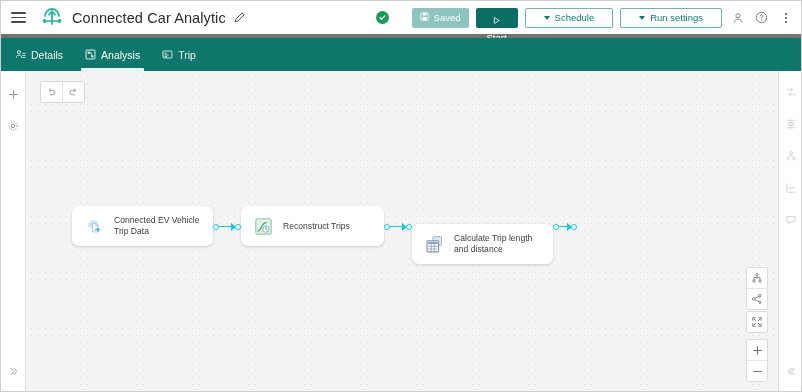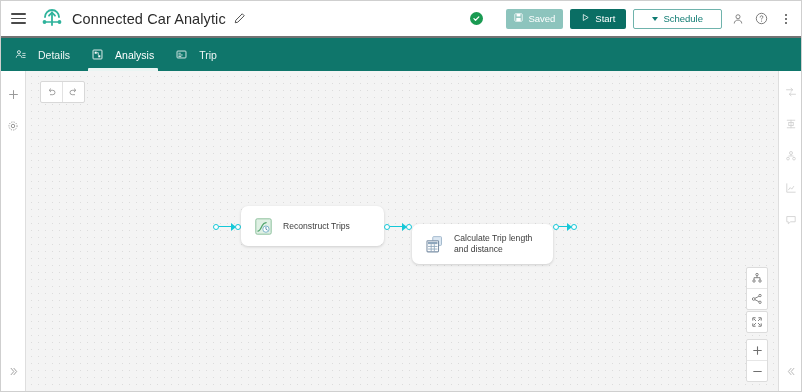--- a/index.html
+++ b/index.html
@@ -8,53 +8,53 @@
     font-family:"Liberation Sans", sans-serif;
     background:#ffffff;
     -webkit-font-smoothing:antialiased;
   }
   .app{position:relative;width:802px;height:392px;box-sizing:border-box;border:1px solid #cfcfcf;overflow:hidden;}
 
   
   .header{
     position:absolute;left:0;top:0;width:802px;height:37px;
     background:#ffffff;display:flex;align-items:center;
-    border-bottom:2px solid #737373;box-sizing:border-box;
+    border-bottom:4px solid #737373;box-sizing:border-box;
   }
   .hamburger{width:34px;height:36px;display:flex;flex-direction:column;justify-content:center;align-items:center;gap:3px;cursor:pointer;}
   .hamburger span{display:block;width:15px;height:1.6px;background:#4a4a4a;border-radius:1px;}
   .logo{width:26px;height:26px;margin-left:4px;display:flex;align-items:center;justify-content:center;}
   .app-title{
     font-size:14.5px;color:#2b2b2b;margin-left:7px;letter-spacing:.1px;
     white-space:nowrap;
   }
   .edit-pencil{margin-left:7px;width:13px;height:13px;display:inline-flex;align-items:center;cursor:pointer;}
   .header-right{margin-left:auto;display:flex;align-items:center;gap:7px;padding-right:9px;}
   .check-badge{width:13px;height:13px;border-radius:50%;background:#1a9a52;display:flex;align-items:center;justify-content:center;}
   .btn{
     height:20px;border-radius:2px;display:inline-flex;align-items:center;
     font-size:9.5px;box-sizing:border-box;white-space:nowrap;cursor:pointer;
     padding:0 8px;gap:5px;
   }
   .btn-saved{background:#8dc4bd;color:#ffffff;border:none;margin-left:16px;}
-  .btn-start{background:#0a6e64;color:#ffffff;border:none;padding:8px 11px;}
+  .btn-start{background:#0a6e64;color:#ffffff;border:none;padding:8px 11px;flex-direction:column;}
   .btn-outline{background:#ffffff;color:#0f7b72;border:1px solid #6fb3ac;padding:0 18px;}
   .caret{width:0;height:0;border-left:3.5px solid transparent;border-right:3.5px solid transparent;border-top:4px solid currentColor;}
   .icon-btn{width:17px;height:17px;display:flex;align-items:center;justify-content:center;cursor:pointer;}
   .kebab{display:flex;flex-direction:column;gap:2px;align-items:center;}
   .kebab i{display:block;width:2px;height:2px;background:#4a4a4a;border-radius:50%;}
 
   
   .tabbar{
     position:absolute;left:0;top:37px;width:802px;height:33px;
     background:#0f766b;display:flex;align-items:center;padding-left:14px;
     box-sizing:border-box;gap:22px;
   }
   .tab{
-    display:flex;align-items:center;gap:12px;height:33px;position:relative;
+    display:flex;align-items:center;gap:5px;height:33px;position:relative;
     color:#ffffff;font-size:10.5px;cursor:pointer;opacity:.93;
   }
   .tab.active{opacity:1;}
   .tab.active:after{
     content:"";position:absolute;left:-4px;right:-4px;bottom:0;height:3px;
     background:#e9f5f3;border-radius:1px 1px 0 0;
   }
   .tab-ico{width:11px;height:11px;display:inline-flex;align-items:center;justify-content:center;}
 
   
@@ -172,20 +172,24 @@
           </svg>
         </span>
         <span>Start</span>
       </div>
 
       <div class="btn btn-outline">
         <span class="caret"></span>
         <span>Schedule</span>
       </div>
 
+      <div class="btn btn-outline">
+        <span class="caret"></span>
+        <span>Run settings</span>
+      </div>
 
       <div class="icon-btn">
         <svg width="12" height="12" viewBox="0 0 16 16" fill="none">
           <circle cx="8" cy="5" r="2.7" stroke="#6d6d6d" stroke-width="1.1"></circle>
           <path d="M3 14c0-2.8 2.3-4.6 5-4.6s5 1.8 5 4.6" stroke="#6d6d6d" stroke-width="1.1" fill="none"></path>
         </svg>
       </div>
 
       <div class="icon-btn">
         <svg width="13" height="13" viewBox="0 0 16 16" fill="none">
@@ -308,20 +312,32 @@
           </svg>
         </div>
         <div>
           <svg width="11" height="11" viewBox="0 0 14 14" fill="none">
             <path d="M9.6 4.2H5.4a2.8 2.8 0 1 0 0 5.6h3" stroke="#9a9a9a" stroke-width="1.2" fill="none" stroke-linecap="round"></path>
             <path d="M8 2.3l2 1.9-2 1.9" stroke="#9a9a9a" stroke-width="1.2" fill="none" stroke-linecap="round" stroke-linejoin="round"></path>
           </svg>
         </div>
       </div>
 
+      <div class="node" style="left:46px;top:135px;width:141px;">
+        <div class="node-ico">
+          <svg width="21" height="21" viewBox="0 0 24 24" fill="none">
+            <path d="M6.5 13.2a3.1 3.1 0 0 1 .5-6.1 4.4 4.4 0 0 1 8.3 1 2.9 2.9 0 0 1-.4 5.1" fill="#cfe4f5"></path>
+            <path d="M9.5 8.8h4.2l2.6 2.6v6.8H9.5z" fill="#ffffff" stroke="#9dc4e4" stroke-width="1.1" stroke-linejoin="round"></path>
+            <path d="M13.7 8.8v2.6h2.6" fill="#e6f0fa" stroke="#9dc4e4" stroke-width="1.1" stroke-linejoin="round"></path>
+            <path d="M13 15.6h4.4M17.4 15.6l-1.6-1.5M17.4 15.6l-1.6 1.6" stroke="#3da3e8" stroke-width="1.3" fill="none" stroke-linecap="round" stroke-linejoin="round"></path>
+          </svg>
+        </div>
+        <div class="node-label">Connected EV Vehicle
+Trip Data</div>
+      </div>
 
       <div class="link" style="left:187px;top:150px;width:28px;">
         <div class="ring"></div>
         <div class="bar"></div>
         <div class="arrow"></div>
         <div class="ring"></div>
       </div>
 
       <div class="node" style="left:215px;top:135px;width:143px;text-align:right;">
         <div class="node-ico">

